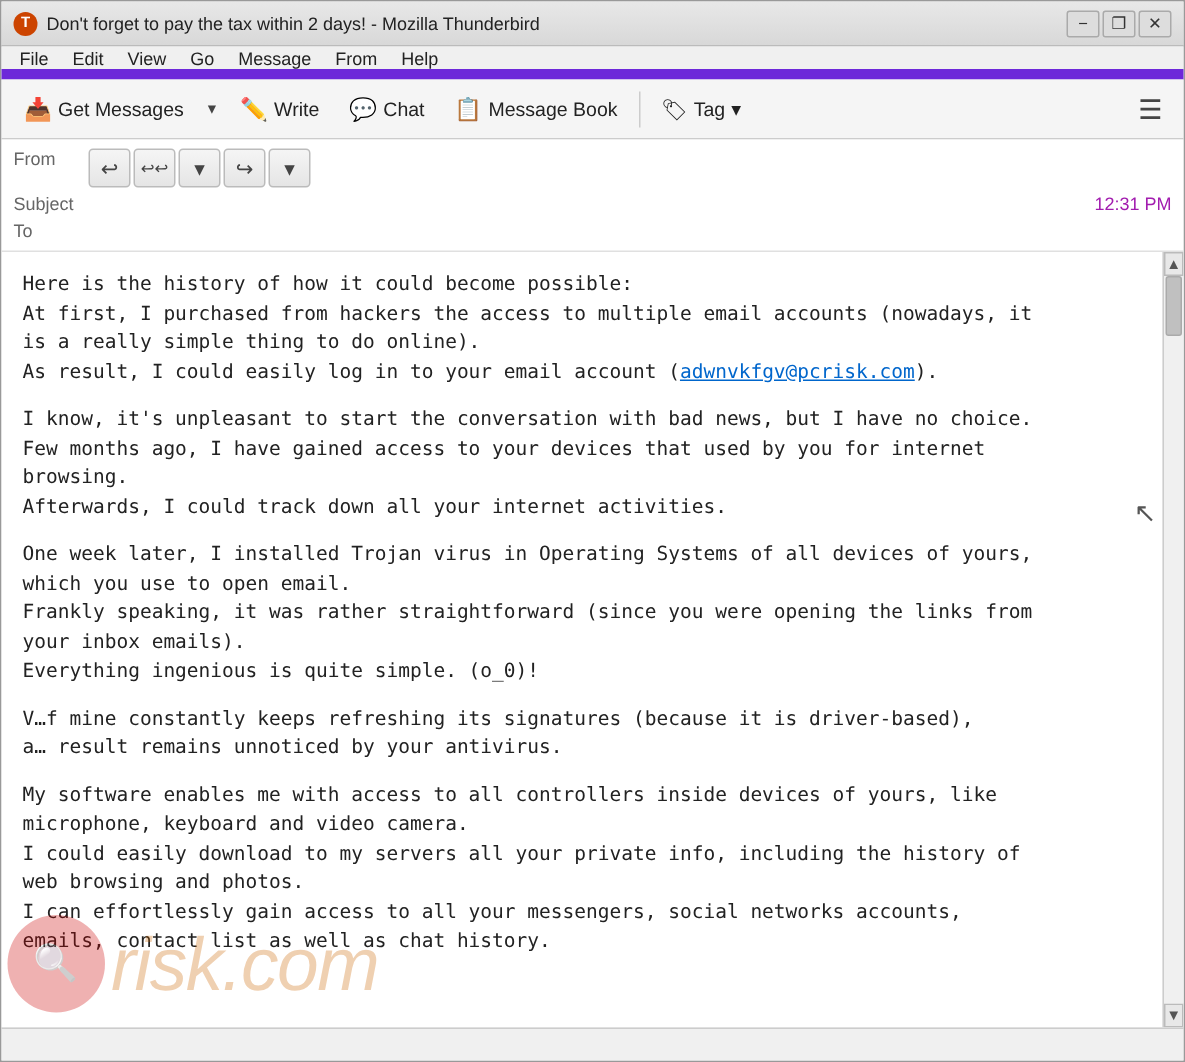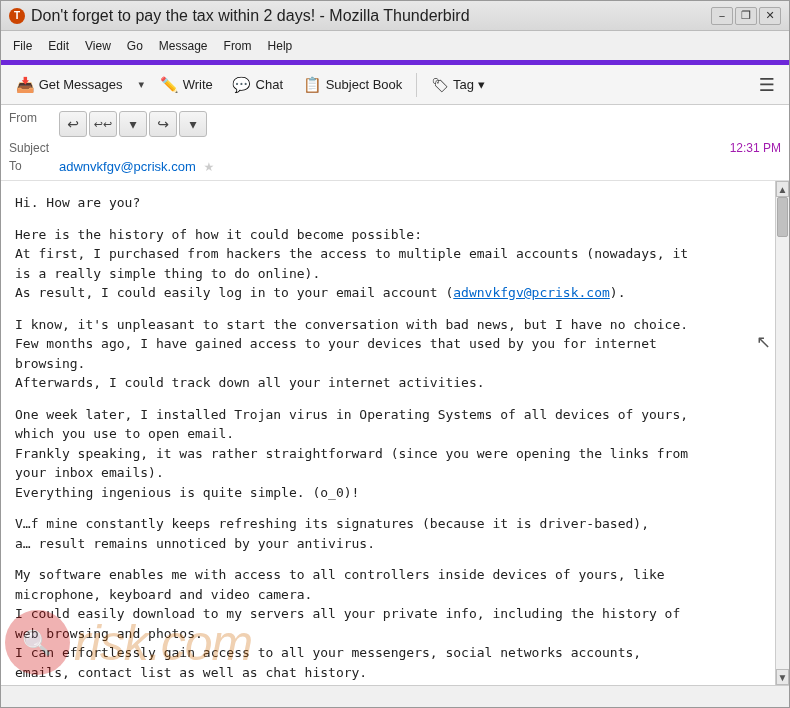--- a/index.html
+++ b/index.html
@@ -41,21 +41,21 @@
       display: flex;
       align-items: center;
       justify-content: center;
       font-size: 10px;
       color: white;
       font-weight: bold;
     }
 
     .title-bar-text {
       flex: 1;
-      font-size: 16px;
+      font-size: 12px;
       color: #222;
     }
 
     .window-controls {
       display: flex;
       gap: 2px;
     }
 
     .win-btn {
       width: 22px;
@@ -67,25 +67,25 @@
       align-items: center;
       justify-content: center;
       font-size: 11px;
       cursor: pointer;
       color: #333;
     }
 
     
     .menu-bar {
       background: #f0f0f0;
-      height: 34px;
+      height: 22px;
       display: flex;
       align-items: center;
       padding: 0 4px;
-      border-bottom: 5px solid #6d28d9;
+      border-bottom: 7px solid #6d28d9;
       flex-shrink: 0;
     }
 
     .menu-item {
       padding: 2px 8px;
       font-size: 12px;
       color: #222;
       cursor: pointer;
       border-radius: 2px;
     }
@@ -329,21 +329,21 @@
       <span>Write</span>
     </button>
 
     <button class="tb-btn">
       <span style="font-size:15px;">💬</span>
       <span>Chat</span>
     </button>
 
     <button class="tb-btn">
       <span style="font-size:15px;">📋</span>
-      <span>Subject Book</span>
+      <span>Message Book</span>
     </button>
 
     <div class="tb-separator"></div>
 
     <button class="tb-btn">
       <span style="font-size:14px;">🏷</span>
       <span>Tag</span>
       <span> ▾</span>
     </button>
 
@@ -362,30 +362,25 @@
         <div class="nav-btn" title="Forward">↪</div>
         <div class="nav-btn">▾</div>
       </div>
     </div>
     <div class="msg-header-row">
       <span class="msg-header-label">Subject</span>
       <span class="msg-header-timestamp">12:31 PM</span>
     </div>
     <div class="msg-header-row">
       <span class="msg-header-label">To</span>
-      <span class="msg-header-value">
-        <span style="color:#0066cc; cursor:pointer;">adwnvkfgv@pcrisk.com</span>
-        <span class="msg-star">★</span>
-      </span>
     </div>
   </div>
 
   <div class="msg-body-container">
     <div class="msg-body">
-      <p>Hi. How are you?</p>
       <p>Here is the history of how it could become possible:<br>
 At first, I purchased from hackers the access to multiple email accounts (nowadays, it<br>
 is a really simple thing to do online).<br>
 As result, I could easily log in to your email account (<a class="msg-link">adwnvkfgv@pcrisk.com</a>).</p>
       <p>I know, it's unpleasant to start the conversation with bad news, but I have no choice.<br>
 Few months ago, I have gained access to your devices that used by you for internet<br>
 browsing.<br>
 Afterwards, I could track down all your internet activities.</p>
       <p>One week later, I installed Trojan virus in Operating Systems of all devices of yours,<br>
 which you use to open email.<br>

